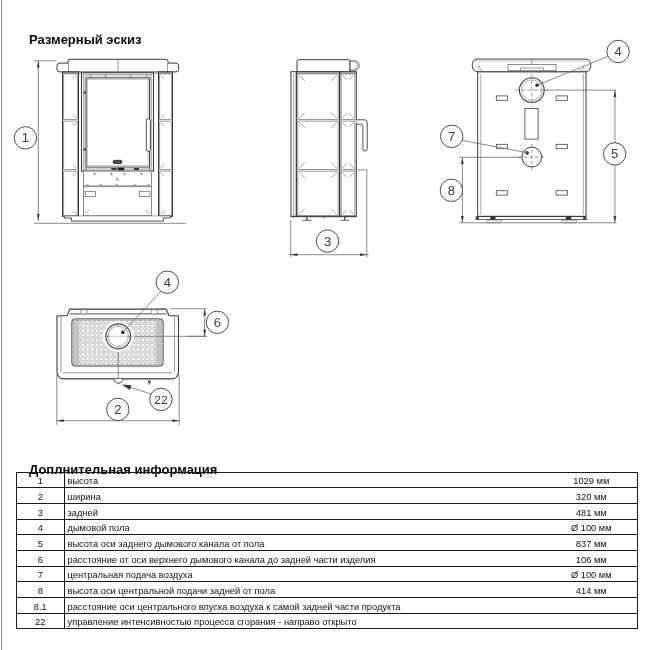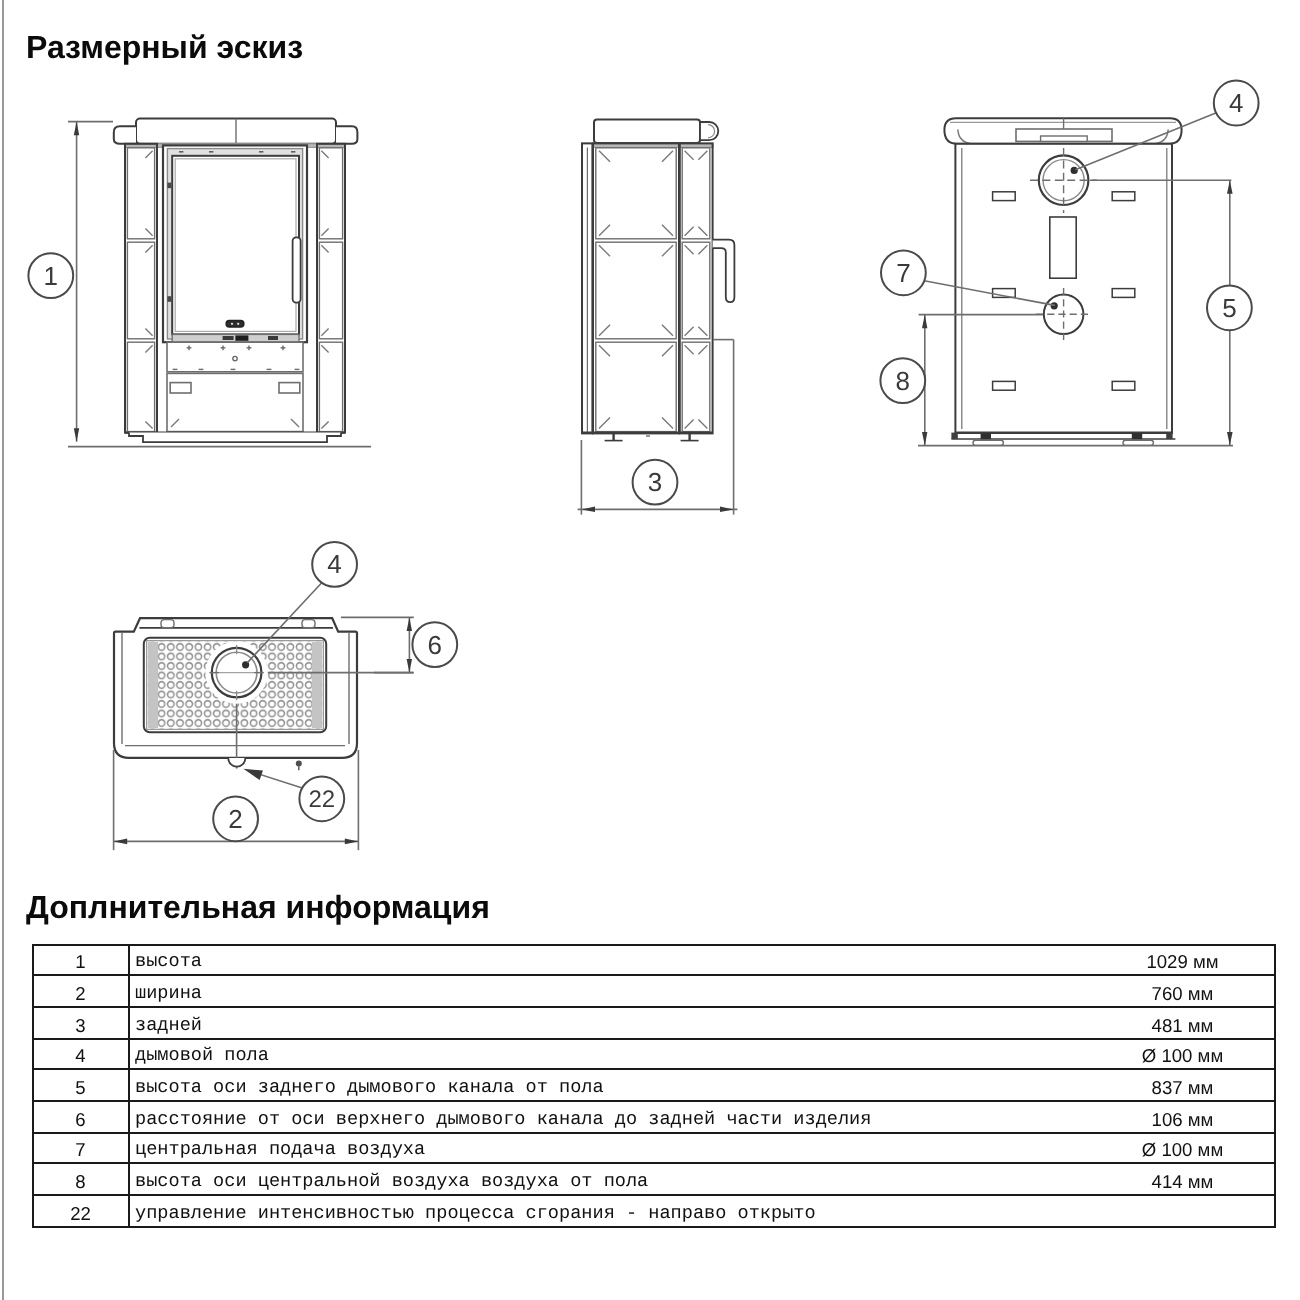--- a/index.html
+++ b/index.html
@@ -1,27 +1,27 @@
 <!DOCTYPE html>
 <html><head><meta charset="utf-8">
 <style>
 html,body{margin:0;padding:0;width:650px;height:650px;background:#fff;
 font-family:"Liberation Sans",sans-serif;}
 #page{position:relative;width:650px;height:650px;overflow:hidden;}
 #vline{position:absolute;left:1px;top:0;width:1px;height:650px;background:#999;}
-h1.t{position:absolute;left:13px;margin:0;font-size:16px;font-weight:bold;color:#0b0b0b;letter-spacing:0px;will-change:transform;}
+h1.t{position:absolute;left:13px;margin:16px;font-size:13px;font-weight:bold;color:#0b0b0b;letter-spacing:0px;will-change:transform;}
 #t1{top:15.5px;}
 #t2{top:446px;}
 svg.d{position:absolute;left:0;top:0;will-change:transform;}
 table.info{position:absolute;left:15.5px;top:471.6px;border-collapse:collapse;table-layout:fixed;
 width:622px;font-size:9.3px;color:#111;}
 table.info td{box-sizing:border-box;}
 table.info td{border:1px solid #1a1a1a;height:15.7px;padding:2.4px 0 0 0;line-height:10px;overflow:hidden;white-space:nowrap;}
 table.info td.c1{width:48.5px;text-align:center;}
-table.info td.c2{width:482px;padding-left:2.5px;border-right:none;font-family:Liberation Mono, monospace;}
+table.info td.c2{width:482px;padding-left:2.5px;border-right:none;}
 table.info td.c3{width:91px;text-align:center;padding-right:1px;border-left:none;}
 </style></head>
 <body>
 <div id="page">
 <div id="vline"></div>
 <h1 class="t" id="t1">Размерный эскиз</h1>
 <svg class="d" width="650" height="650" viewBox="0 0 650 650">
 <defs>
 <pattern id="gr" x="73.4" y="320.6" width="4.6" height="4.75" patternUnits="userSpaceOnUse">
 <circle cx="2.3" cy="2.4" r="1.62" fill="none" stroke="#8f8f8f" stroke-width="0.75"></circle>
@@ -257,21 +257,21 @@
 <table class="info">
 <tbody>
         <tr>
           <td class="c1">1</td>
           <td class="c2">высота</td>
           <td class="c3">1029 мм</td>
         </tr>
 <tr>
           <td class="c1">2</td>
           <td class="c2">ширина</td>
-          <td class="c3">760 мм</td>
+          <td class="c3">320 мм</td>
         </tr>
 <tr>
           <td class="c1">3</td>
           <td class="c2">задней</td>
           <td class="c3">481 мм</td>
         </tr>
 <tr>
           <td class="c1">4</td>
           <td class="c2">дымовой пола</td>
           <td class="c3">Ø 100 мм</td>
@@ -286,22 +286,27 @@
           <td class="c2">расстояние от оси верхнего дымового канала до задней части изделия</td>
           <td class="c3">106 мм</td>
         </tr>
 <tr>
           <td class="c1">7</td>
           <td class="c2">центральная подача воздуха</td>
           <td class="c3">Ø 100 мм</td>
         </tr>
 <tr>
           <td class="c1">8</td>
-          <td class="c2">высота оси центральной воздуха воздуха от пола</td>
+          <td class="c2">высота оси центральной подачи задней от пола</td>
           <td class="c3">414 мм</td>
+        </tr>
+<tr>
+          <td class="c1">8.1</td>
+          <td class="c2">расстояние оси центрального впуска воздуха к самой задней части продукта</td>
+          <td class="c3"></td>
         </tr>
 <tr>
           <td class="c1">22</td>
           <td class="c2">управление интенсивностью процесса сгорания - направо открыто</td>
           <td class="c3"></td>
         </tr>
 </tbody>
     </table>
 </div>
 </body></html>

